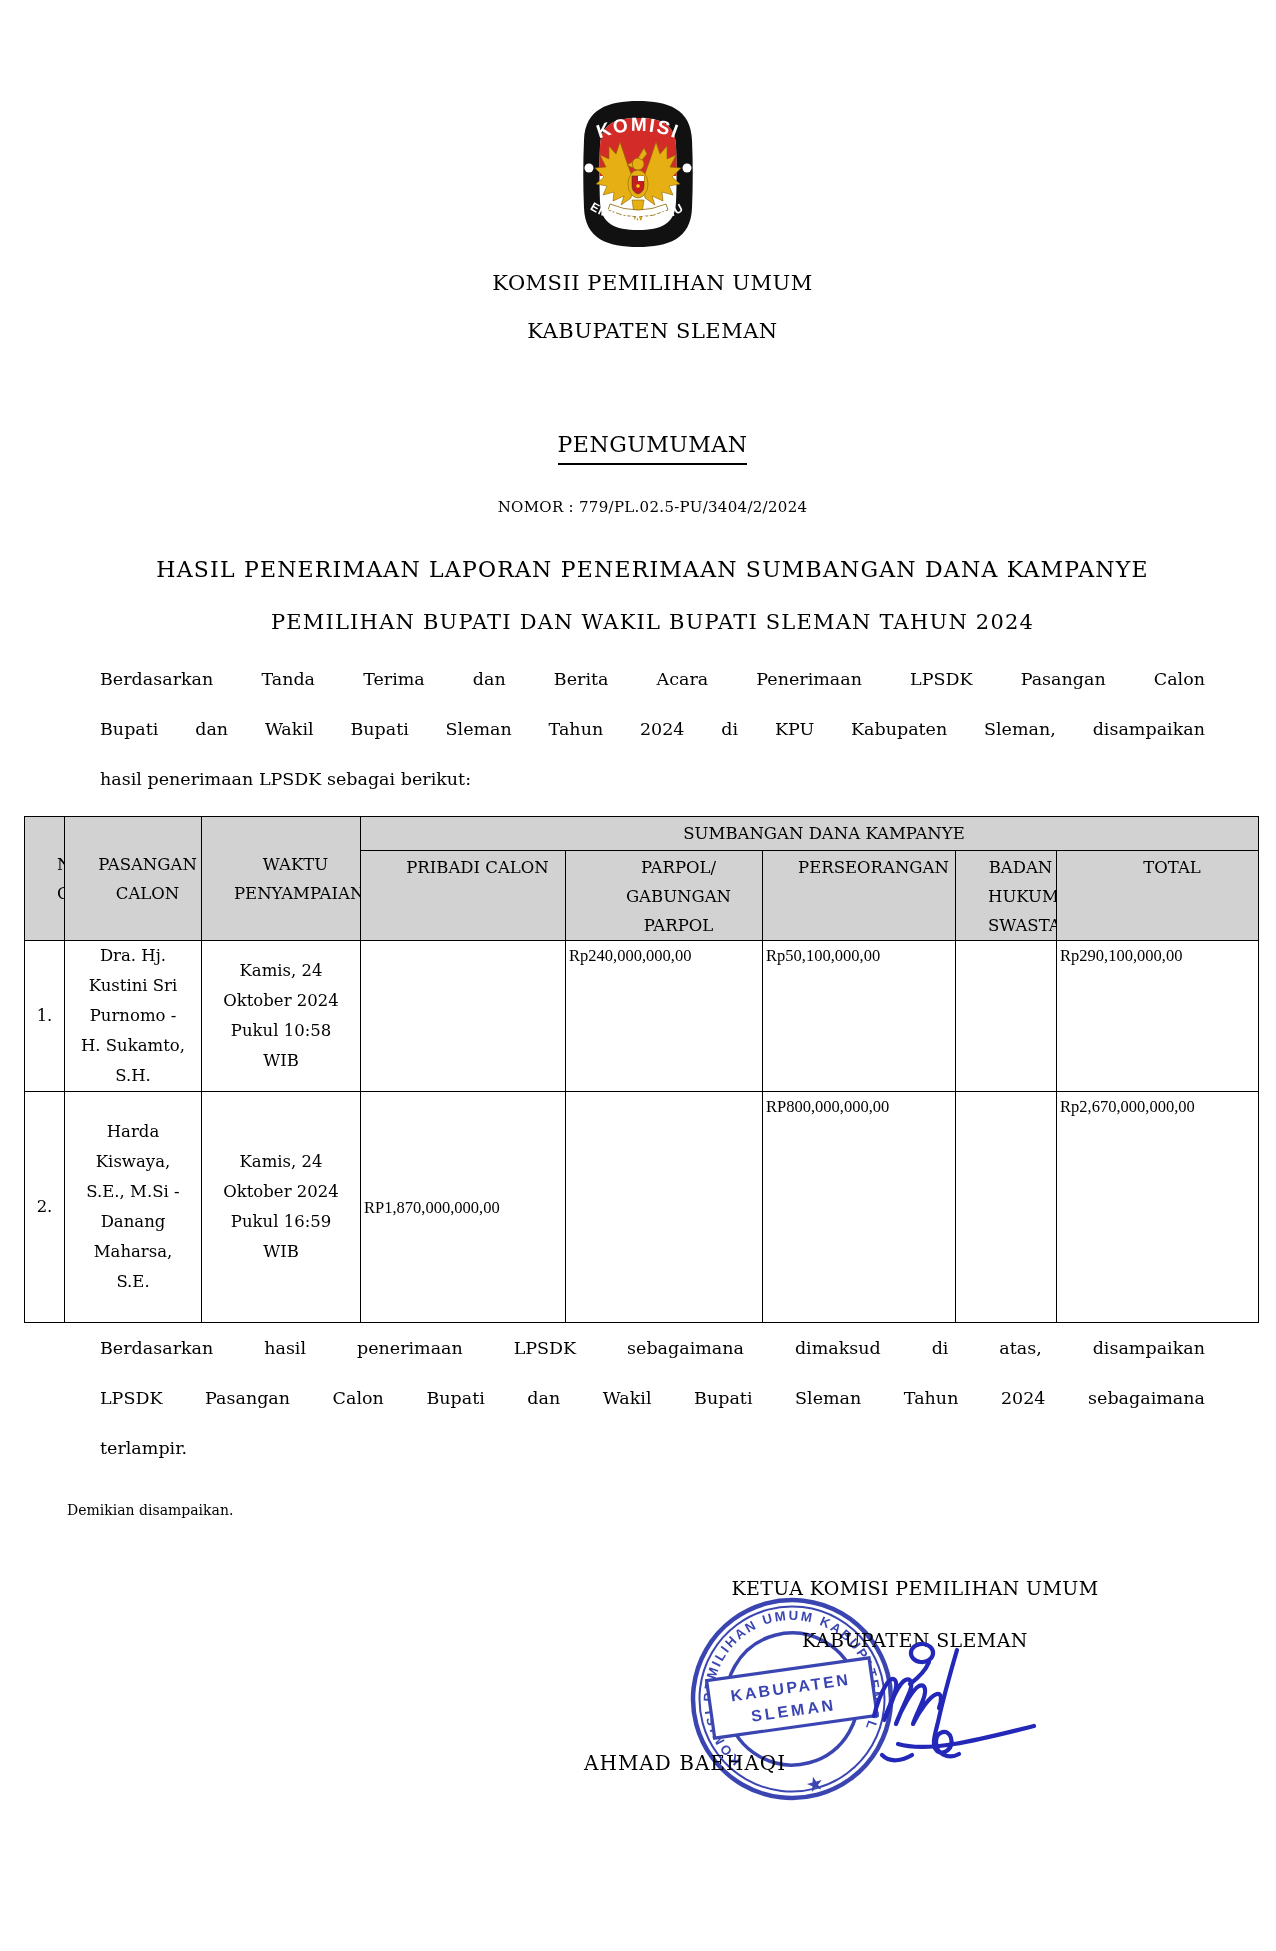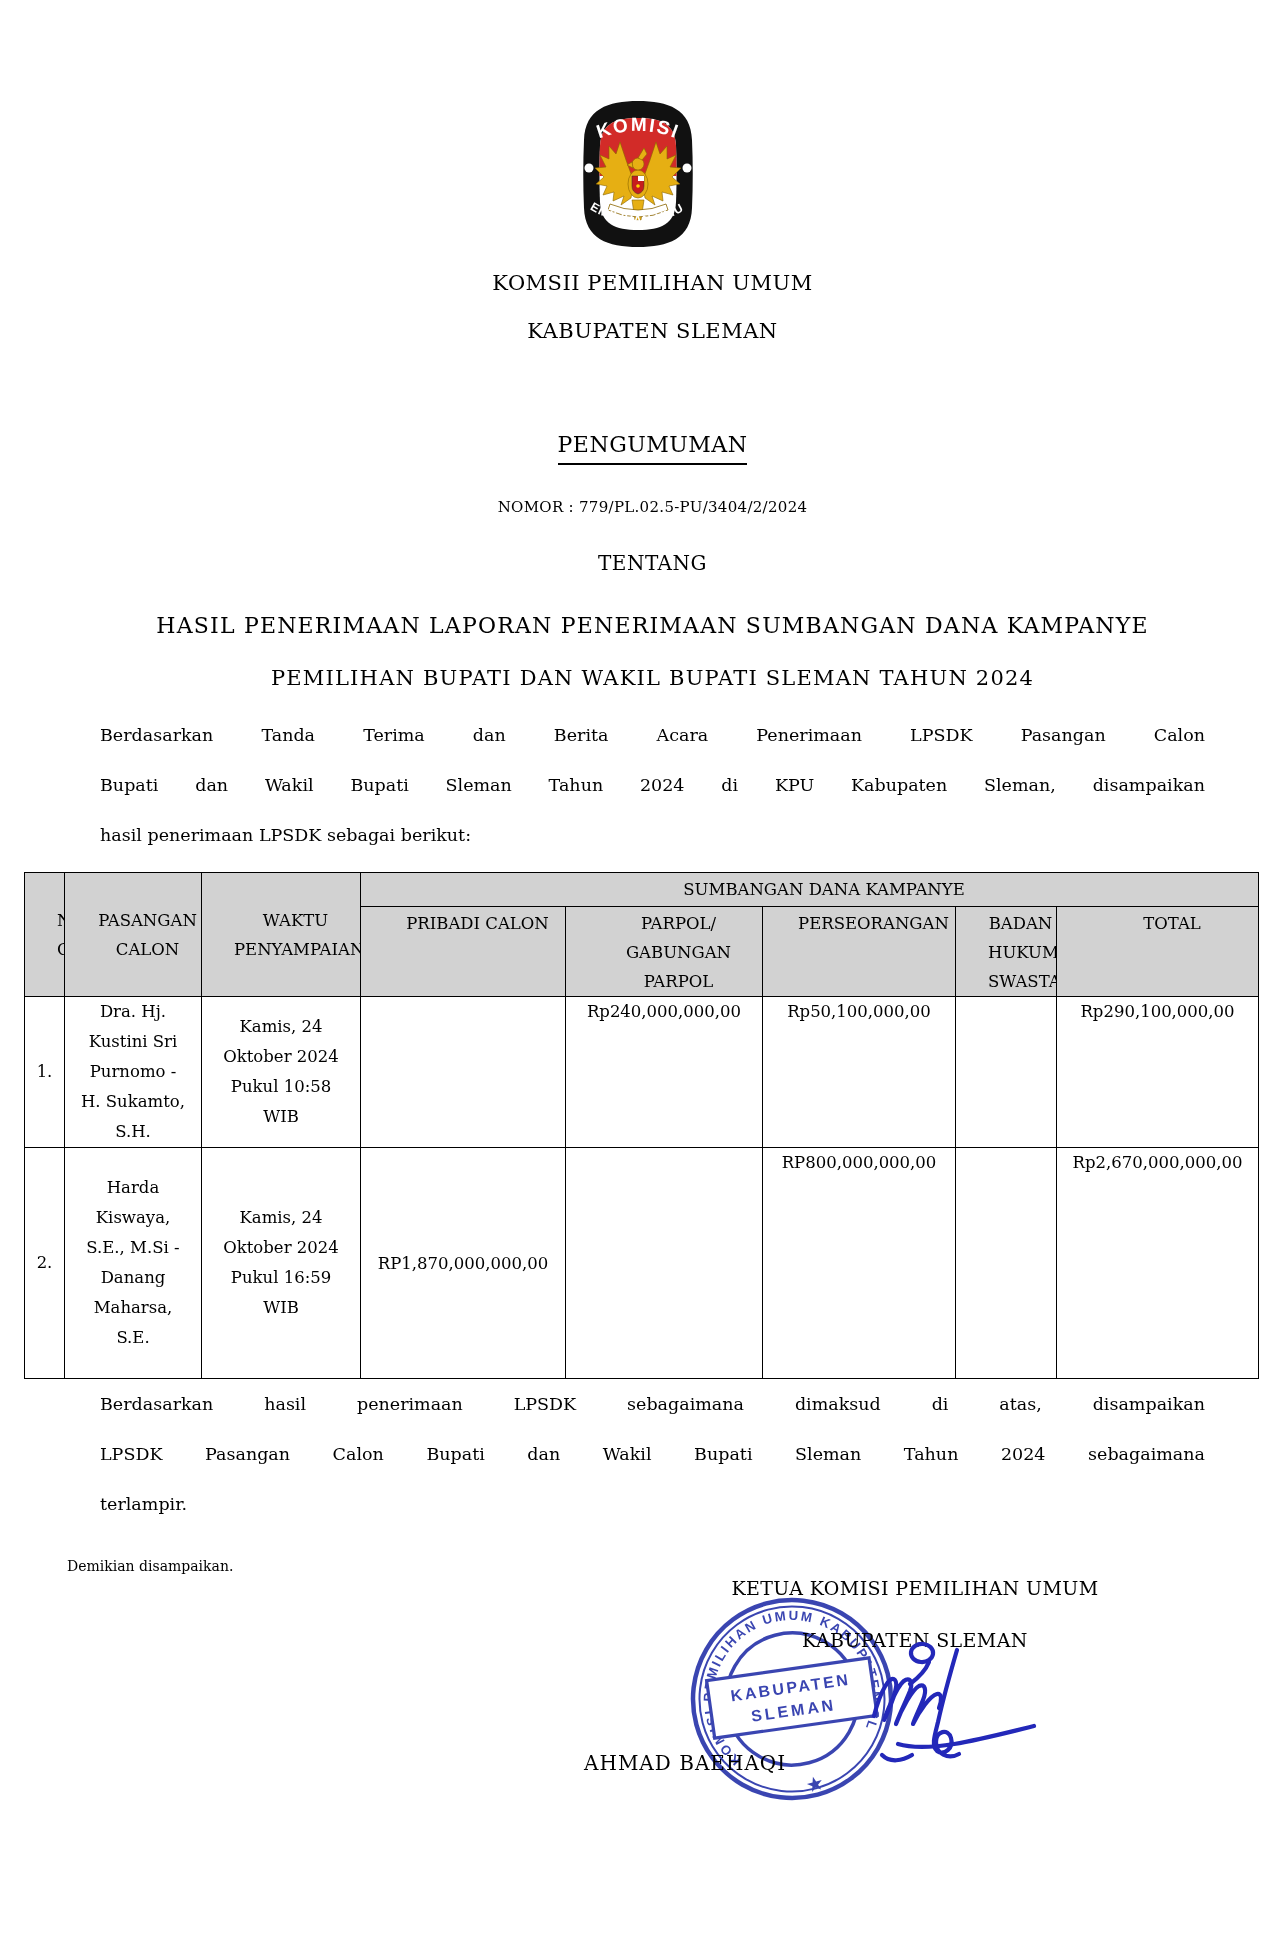--- a/index.html
+++ b/index.html
@@ -26,21 +26,21 @@
   table.lpsdk th,table.lpsdk td{border:1.5px solid #000;padding:0 3px;overflow:hidden;}
   table.lpsdk th{background:var(--table_header_bg,#d2d2d2);font-weight:normal;line-height:29px;
                  white-space:pre-line;text-align:center;padding-left:32px;}
   tr.hdr-top{height:34px;}
   tr.hdr-sub{height:89px;}
   tr.hdr-sub th{vertical-align:top;padding-top:2px;}
   th.rowspan2{vertical-align:middle;}
   td.no{text-align:center;vertical-align:middle;line-height:30px;}
   td.pasangan{text-align:center;vertical-align:middle;white-space:pre-line;line-height:30px;}
   td.waktu{text-align:center;vertical-align:middle;white-space:pre-line;line-height:30px;margin-top:28px;}
-  td.amt{text-align:center;vertical-align:top;padding-top:4px;line-height:29px;}
+  td.amt{text-align:left;vertical-align:top;padding-top:4px;line-height:29px;font-family:Liberation Serif, serif;}
   td.amt-mid{vertical-align:middle;padding-top:0;}
   td.amt-low{padding-top:48px;}
   tr.r1{height:150px;}
   tr.r2{height:231px;}
 
   .sig-block{position:absolute;left:565px;top:1570px;width:700px;text-align:center;
              font-size:19px;line-height:36px;letter-spacing:.4px;z-index:2;}
   .sig-line2{margin-top:16px;}
   .sig-name{position:absolute;left:584px;top:1748px;width:700px;text-align:left;
             font-size:20px;line-height:30px;letter-spacing:1px;z-index:2;}
@@ -100,21 +100,20 @@
     </svg>
   </div>
 
   <div class="centerblock org-line1">KOMSII PEMILIHAN UMUM</div>
   <div class="centerblock org-line2">KABUPATEN SLEMAN</div>
 
   <div class="centerblock pengumuman">
     <span>PENGUMUMAN</span>
   </div>
   <div class="centerblock nomor">NOMOR : 779/PL.02.5-PU/3404/2/2024</div>
-  <div class="centerblock tentang">TENTANG</div>
   <div class="centerblock subject1">HASIL PENERIMAAN LAPORAN PENERIMAAN SUMBANGAN DANA KAMPANYE</div>
   <div class="centerblock subject2">PEMILIHAN BUPATI DAN WAKIL BUPATI SLEMAN TAHUN 2024</div>
 
   <div class="para">
     <div class="jline">Berdasarkan  Tanda  Terima  dan  Berita  Acara  Penerimaan  LPSDK  Pasangan  Calon</div>
     <div class="jline">Bupati dan Wakil Bupati Sleman Tahun 2024 di KPU Kabupaten Sleman, disampaikan</div>
     <div class="jline last">hasil penerimaan LPSDK sebagai berikut:</div>
   </div>
 
   <table class="lpsdk">

